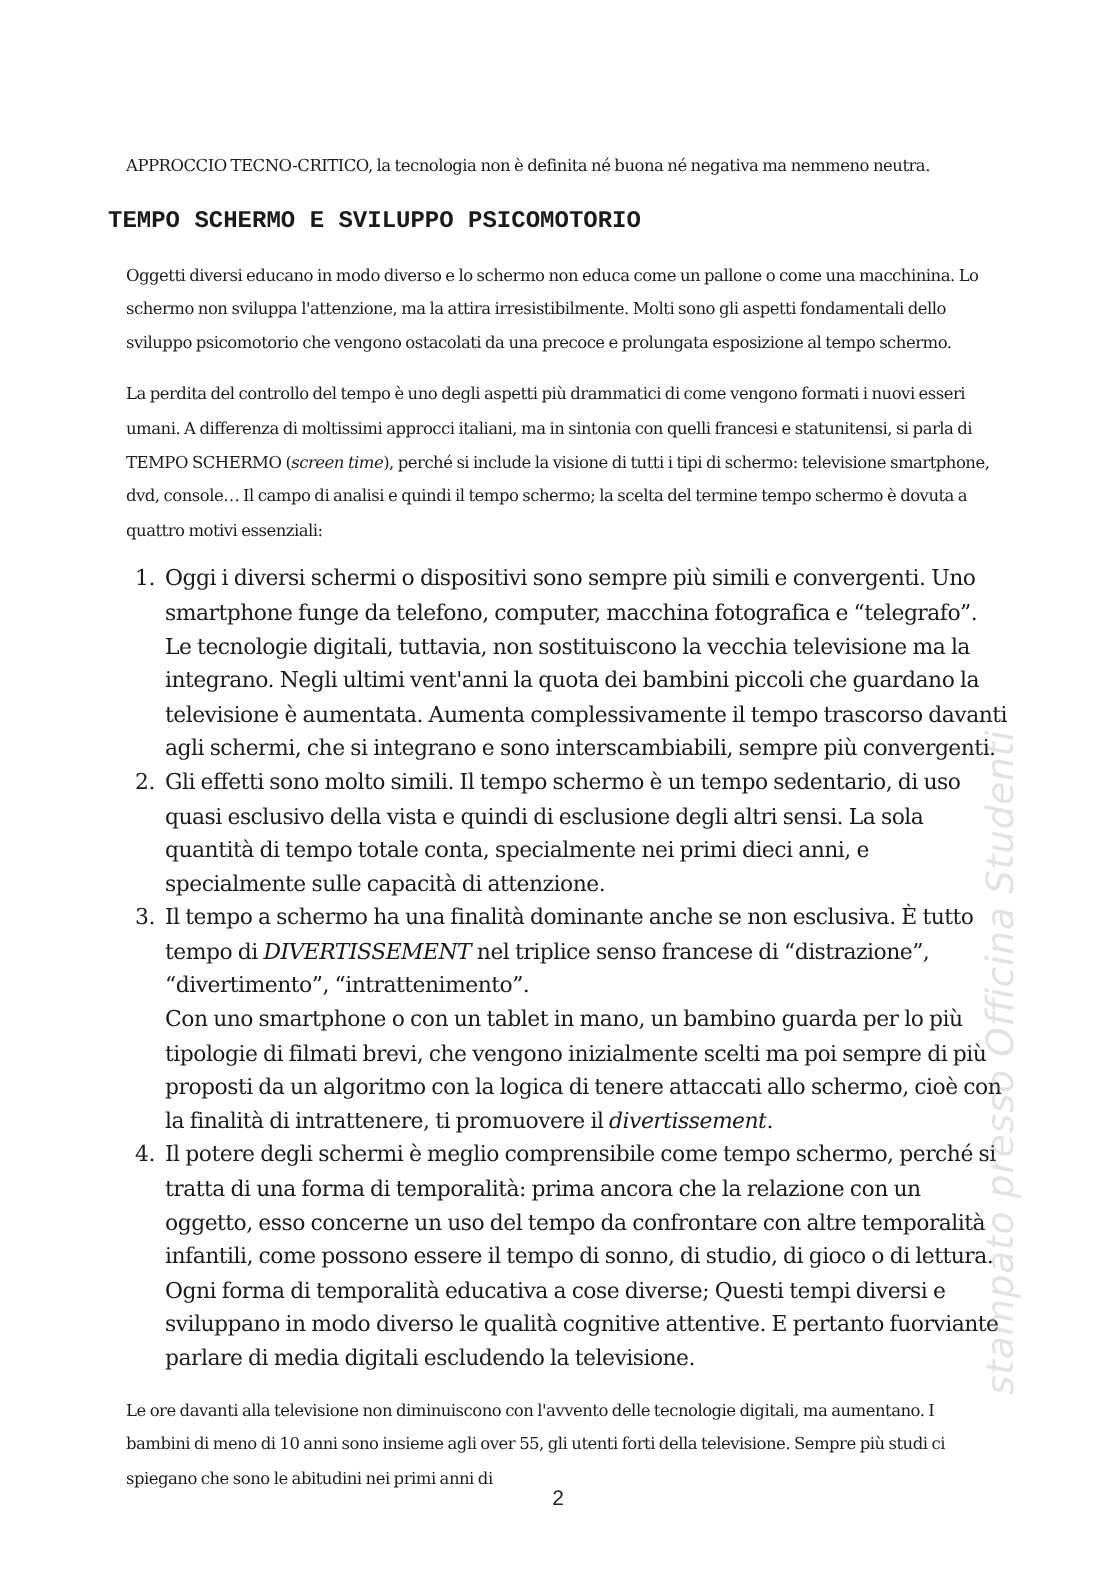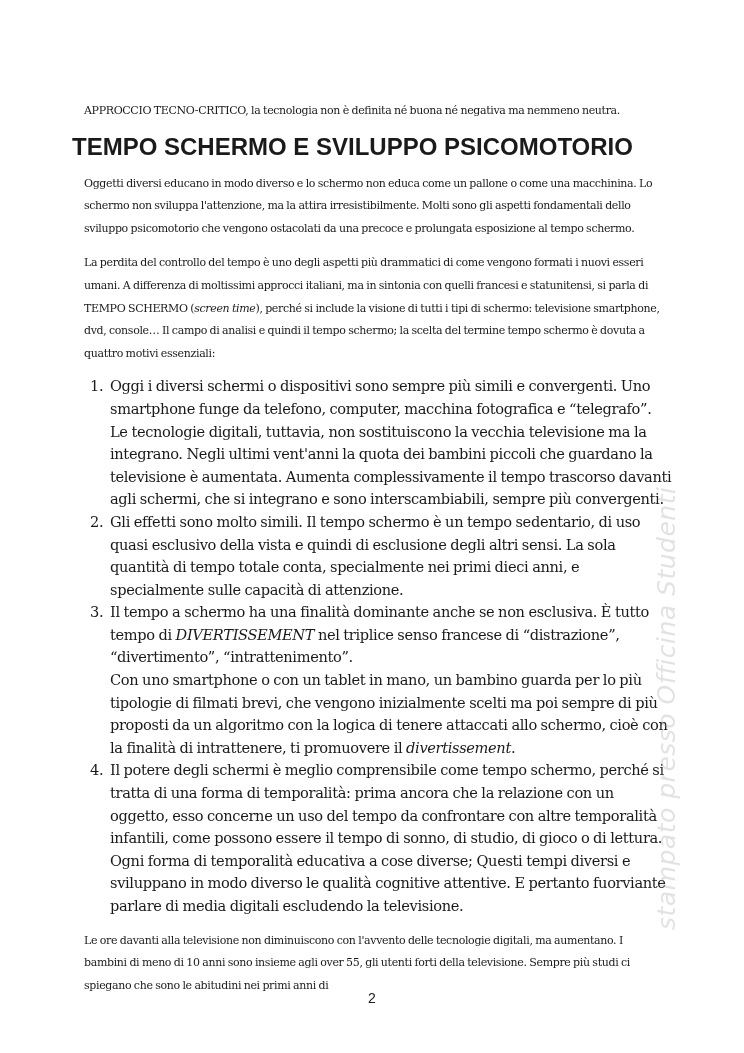--- a/index.html
+++ b/index.html
@@ -24,23 +24,23 @@
     p {
       margin: 12px;
       font-size: 11px;
       line-height: 22.6px;
       letter-spacing: -0.35px;
       word-spacing: -0.5px;
     }
     .para { margin-bottom: 10px; }
     h2 {
       margin: 8px 0 8px 0;
-      font-family: Liberation Sans, sans-serif;
+      font-family: Liberation Mono, monospace;
       font-weight: bold;
-      font-size: 24px;
+      font-size: 16px;
       line-height: 28px;
       letter-spacing: 0px;
     }
     ol {
       margin: 0 0 10px 0;
       padding: 0 0 0 38px;
       list-style: none;
       counter-reset: item;
     }
     ol li {

